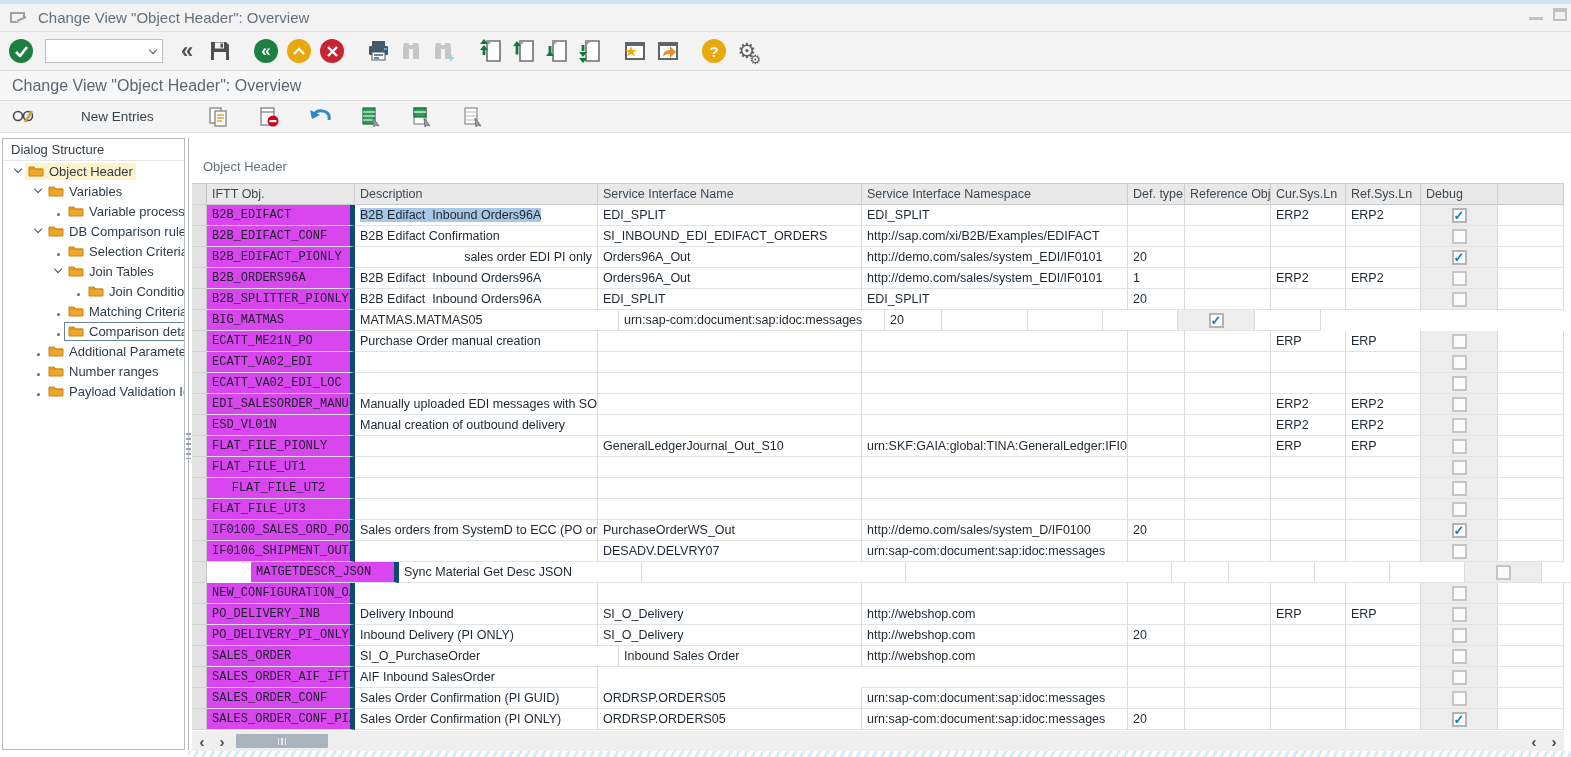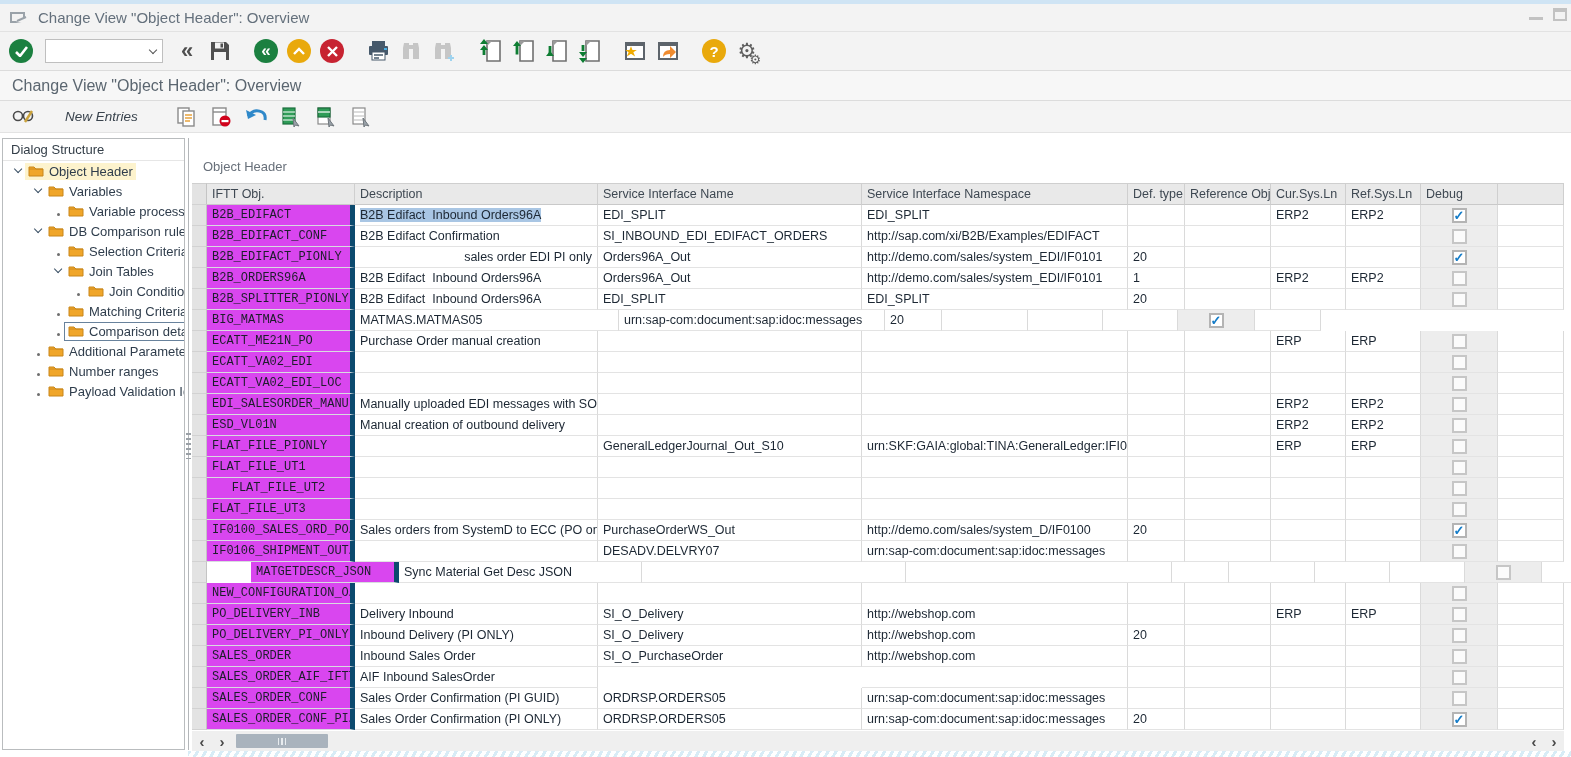--- a/index.html
+++ b/index.html
@@ -31,21 +31,21 @@
   .gray-glyph { color:#4f4f4f; font-size:22px; font-weight:bold; line-height:24px; }
   .gap-sm { width:6px; }
   .gears { font-size:21px; color:#5f5f5f; position:relative; line-height:20px; }
   .gears .g2 { position:absolute; font-size:13px; left:12px; top:9px; }
   
   .screen-title { height:30px; display:flex; align-items:center; padding-left:12px;
                   background:#f7f7f7; border-bottom:1px solid #dcdcdc;
                   color:#5b6670; font-size:16px; }
   
   .app-toolbar { height:32px; background:#f4f4f4; border-bottom:1px solid #e3e3e3;
-                 display:flex; align-items:center; padding:0 10px; gap:9px;font-style:italic; }
+                 display:flex; align-items:center; padding:0 10px; gap:25px; }
   .app-toolbar .txt-btn { color:#39434d; font-size:13.5px; margin:0 26px 0 20px; }
   
   .main { display:flex; height:624px; position:relative; }
   .tree-panel { width:183px; margin:5px 0 7px 2px; border:1px solid #b9bcbe;
                 background:#fff; overflow:hidden; }
   .tree-header { height:22px; line-height:21px; padding-left:8px; color:#333e48;
                  font-size:13px; border-bottom:1px solid #e6e6e6; }
   .tree-item { height:20px; display:flex; align-items:center; white-space:nowrap; font-size:13px; color:#2f3d4c; }
   .tree-item .exp { width:14px; text-align:center; flex:0 0 14px; }
   .chev-d { display:inline-block; border:solid #3c5166; border-width:0 1.6px 1.6px 0;
@@ -707,22 +707,22 @@
           <div class="tcell" style="width: 57px;">20</div>
           <div class="tcell" style="width: 86px;"></div>
           <div class="tcell" style="width: 75px;"></div>
           <div class="tcell" style="width: 75px;"></div>
           <div class="tcell dbg" style="width: 77px;"><div class="cb"></div></div>
           <div class="tcell" style="width: 66px;"></div>
         </div>
         <div class="trow">
           <div class="tcell rowsel" style="width: 15px;"></div>
           <div class="tcell key" style="width: 148px;">SALES_ORDER</div>
+          <div class="tcell" style="width: 264px;">SI_O_PurchaseOrder</div>
           <div class="tcell" style="width: 243px;">Inbound Sales Order</div>
-          <div class="tcell" style="width: 264px;">SI_O_PurchaseOrder</div>
           <div class="tcell" style="width: 266px;">http://webshop.com</div>
           <div class="tcell" style="width: 57px;"></div>
           <div class="tcell" style="width: 86px;"></div>
           <div class="tcell" style="width: 75px;"></div>
           <div class="tcell" style="width: 75px;"></div>
           <div class="tcell dbg" style="width: 77px;"><div class="cb"></div></div>
           <div class="tcell" style="width: 66px;"></div>
         </div>
         <div class="trow">
           <div class="tcell rowsel" style="width: 15px;"></div>

